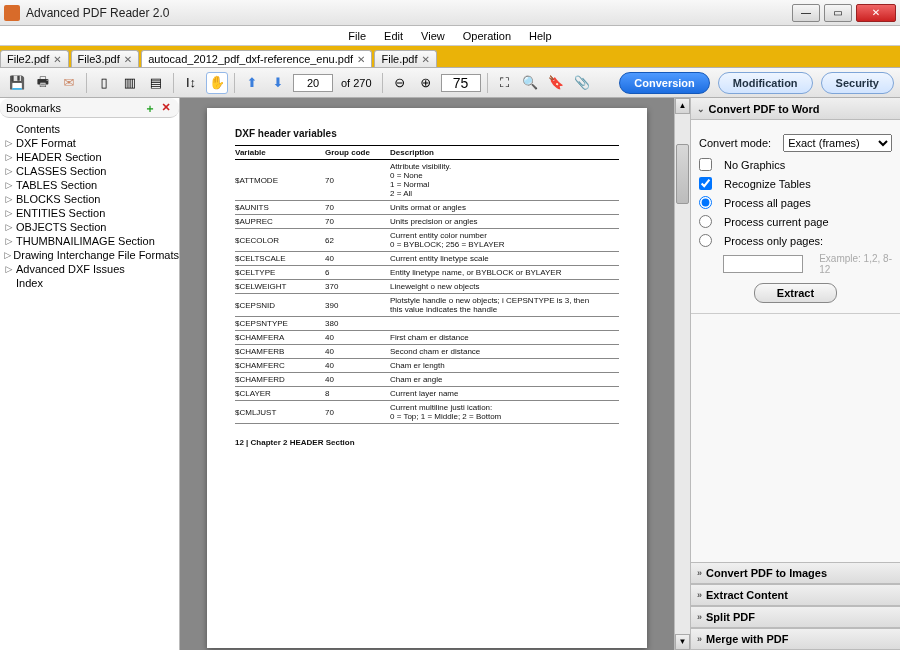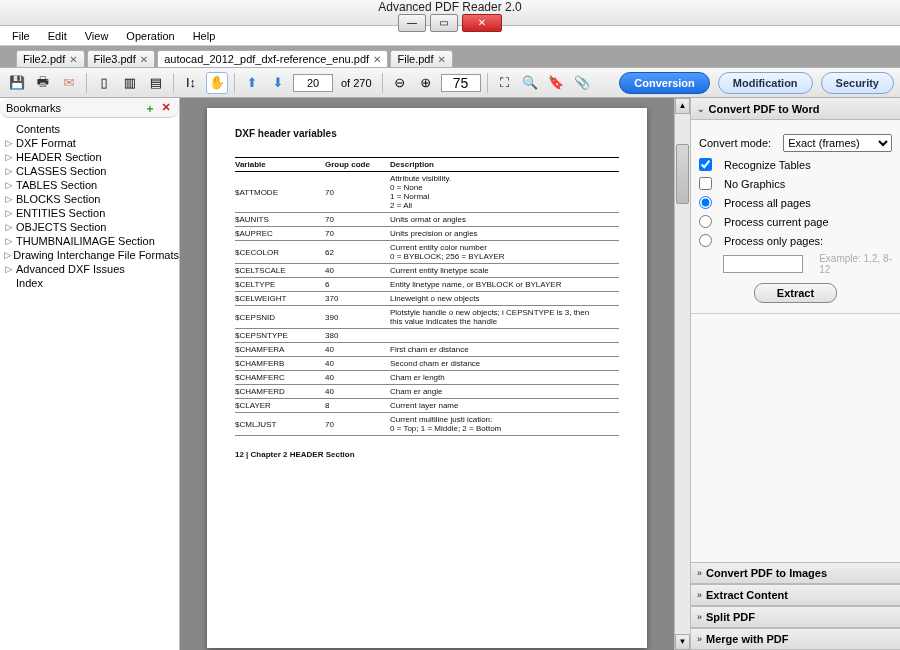--- a/index.html
+++ b/index.html
@@ -1,31 +1,31 @@
 <!DOCTYPE html>
 <html><head>
 <meta charset="utf-8">
 <style>
 * { box-sizing: border-box; margin: 0; padding: 0; font-family: "Segoe UI", Tahoma, sans-serif; }
 body { background: #fff; width: 900px; height: 650px; overflow: hidden; font-size: 11px; }
 
 
-.titlebar { height: 26px; background: linear-gradient(#f8f8f8, #e4e4e4); border-bottom: 1px solid #b8b8b8; display: flex; align-items: center; padding: 0 4px; flex-direction: column; }
+.titlebar { height: 26px; background: linear-gradient(#f8f8f8, #e4e4e4); border-bottom: 1px solid #b8b8b8; display: flex; align-items: center; padding: 0 4px; }
 .titlebar .app-icon { width: 16px; height: 16px; margin-right: 6px; background: #d86b2a; border-radius: 2px; }
 .titlebar .title { flex: 1; font-size: 12px; color: #222; }
 .win-btns { display: flex; gap: 4px; }
 .win-btn { width: 28px; height: 18px; border: 1px solid #888; background: linear-gradient(#f6f6f6,#d8d8d8); border-radius: 2px; font-size: 10px; text-align: center; line-height: 15px; }
 .win-btn.close { background: linear-gradient(#f06666,#cc2222); color: #fff; border-color: #992222; width: 40px; }
 
 
-.menubar { height: 20px; border-bottom: 1px solid #ccc; display: flex; align-items: center; padding: 0 4px; gap: 2px; }
+.menubar { height: 20px; border-bottom: 1px solid #ccc; display: flex; align-items: center; padding: 0 4px; gap: 2px; justify-content: center; }
 .menubar .menu { padding: 2px 8px; font-size: 11px; cursor: default; }
 
 
-.tabs-row { height: 22px; border-bottom: 1px solid #b0b0b0; display: flex; align-items: flex-end; padding-left: 16px; background: #a3a3a3; text-align: center; }
+.tabs-row { height: 22px; border-bottom: 1px solid #b0b0b0; display: flex; align-items: flex-end; padding-left: 0; background: #eab308; text-align: center; }
 .tab { border: 1px solid #b0b0b0; border-bottom: none; padding: 2px 6px; margin-right: 2px; background: linear-gradient(#fafafa,#e6e6e6); display: flex; align-items: center; gap: 4px; font-size: 11px; border-radius: 3px 3px 0 0; }
 .tab.active { background: #fff; font-weight: 400; }
 .tab .tab-x { font-size: 10px; color: #666; }
 
 
 .toolbar { height: 30px; border-bottom: 1px solid #b0b0b0; background: linear-gradient(#f7f7f7,#e3e3e3); display: flex; align-items: center; padding: 0 6px; gap: 4px; }
 .tool-btn { width: 22px; height: 22px; border: 1px solid transparent; border-radius: 2px; display: flex; align-items: center; justify-content: center; font-size: 13px; }
 .tool-sep { width: 1px; height: 20px; background: #bbb; margin: 0 2px; }
 .page-input { width: 40px; height: 18px; border: 1px solid #999; text-align: center; font-size: 11px; }
 .page-of { font-size: 11px; padding: 0 4px; }
@@ -42,21 +42,21 @@
 .sb-header { height: 20px; border-bottom: 1px solid #ccc; display: flex; align-items: center; padding: 0 6px; font-size: 11px; background: #f6f6f6; border-radius: 9px; }
 .sb-header .sb-title { flex: 1; }
 .sb-header .sb-icon { width: 14px; height: 14px; text-align: center; font-weight: bold; margin-left: 2px; }
 .tree { padding: 4px 0 4px 4px; font-size: 11px; overflow: auto; }
 .tree-item { display: flex; align-items: center; gap: 2px; padding: 1px 0; white-space: nowrap; }
 .tree-exp { width: 10px; text-align: center; color: #666; font-size: 9px; }
 
 
 .viewer { flex: 1; background: #878787; display: flex; justify-content: center; padding: 10px 0; overflow: hidden; position: relative; }
 .page { width: 440px; height: 540px; background: #fff; box-shadow: 0 2px 6px rgba(0,0,0,0.4); padding: 20px 28px; font-size: 8px; color: #111; }
-.page-title { font-weight: bold; font-size: 10px; margin-bottom: 18px; }
+.page-title { font-weight: bold; font-size: 10px; margin-bottom: 6px; }
 .hdr-row { display: flex; border-bottom: 1px solid #000; border-top: 1px solid #000; font-weight: bold; padding: 2px 0; }
 .row { display: flex; border-bottom: 1px solid #888; padding: 2px 0; align-items: center; }
 .col1 { width: 90px; }
 .col2 { width: 65px; }
 .col3 { flex: 1; white-space: pre-line; }
 .scrollbar-v { width: 16px; background: #eee; border-left: 1px solid #bbb; display: flex; flex-direction: column; }
 .sb-arrow { height: 16px; border: 1px solid #aaa; background: linear-gradient(#f0f0f0,#d5d5d5); font-size: 8px; text-align: center; line-height: 13px; }
 .sb-track { flex: 1; background: #e9e9e9; position: relative; }
 .sb-thumb { position: absolute; left: 1px; right: 1px; top: 30px; height: 60px; background: linear-gradient(#d8d8d8,#bcbcbc); border: 1px solid #999; border-radius: 2px; }
 
@@ -323,26 +323,26 @@
       <span>Convert PDF to Word</span>
     </div>
     <div class="acc-body">
       <div class="form-row">
         <span>Convert mode:</span>
         <select>
           <option>Exact (frames)</option>
         </select>
       </div>
       <div class="form-row">
+        <input type="checkbox" style="">
+        <span>No Graphics</span>
+      </div>
+      <div class="form-row">
         <input type="checkbox" checked="" style="">
         <span>Recognize Tables</span>
-      </div>
-      <div class="form-row">
-        <input type="checkbox" style="">
-        <span>No Graphics</span>
       </div>
       <div class="form-row">
         <input type="radio" name="pg" checked="" style="">
         <span>Process all pages</span>
       </div>
       <div class="form-row">
         <input type="radio" name="pg" style="">
         <span>Process current page</span>
       </div>
       <div class="form-row">

